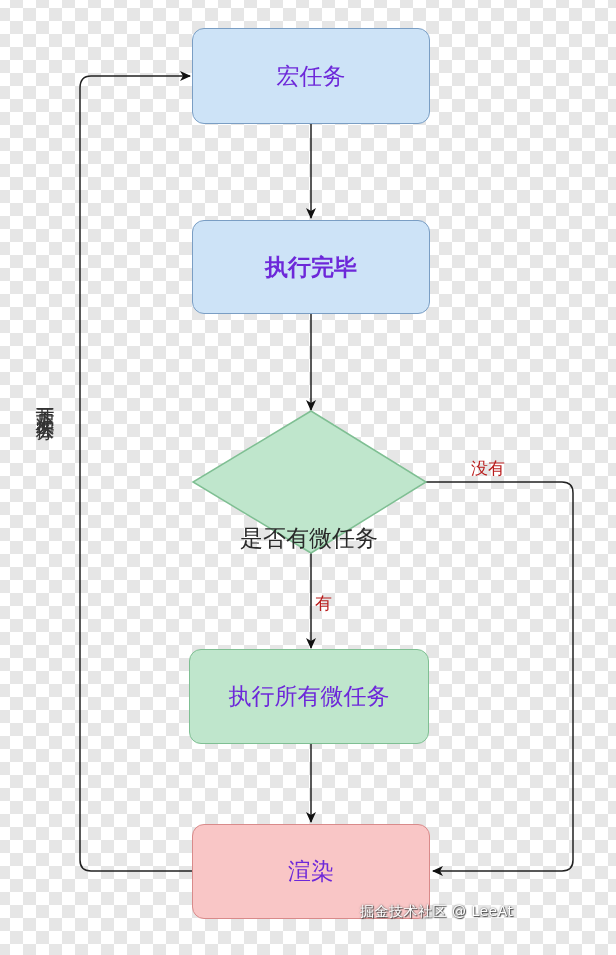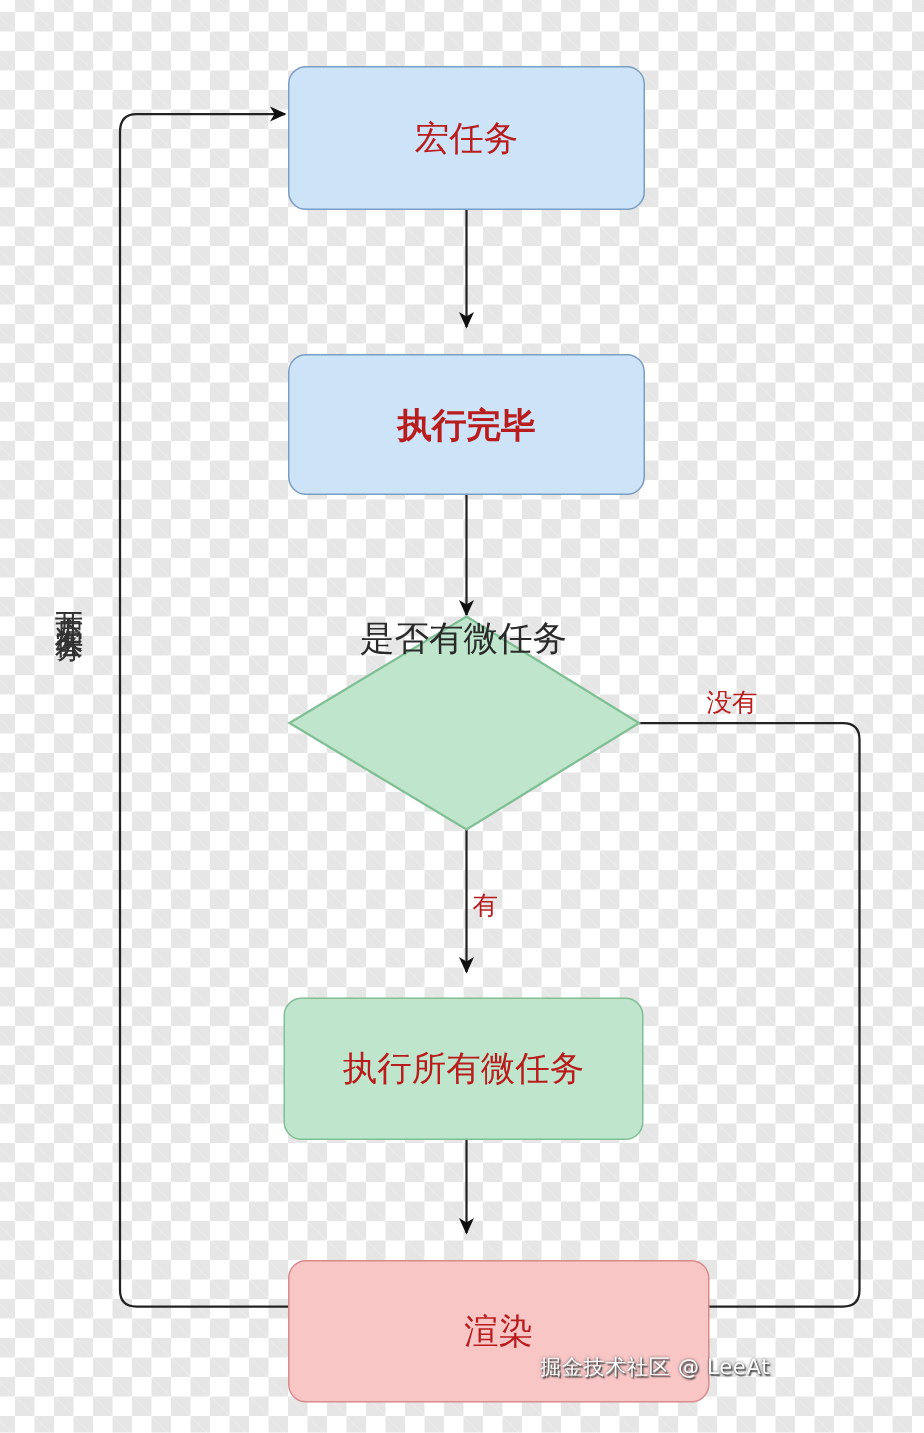--- a/index.html
+++ b/index.html
@@ -9,35 +9,35 @@
     background-color: #ffffff;
     background-image:
       linear-gradient(45deg, #e6e6e6 25%, transparent 25%, transparent 75%, #e6e6e6 75%),
       linear-gradient(45deg, #e6e6e6 25%, transparent 25%, transparent 75%, #e6e6e6 75%);
     background-size: 26px 26px;
     background-position: -3px -5px, 10px 8px;
   }
   .node {
     position: absolute; box-sizing: border-box;
     display: flex; align-items: center; justify-content: center;
-    border-radius: 12px; font-size: 23px; color: #b91c1c; margin-top: 16px;
+    border-radius: 12px; font-size: 23px; color: #6d28d9;
   }
   .blue { background: #cde3f7; border: 1.5px solid #7a9ec4; }
   .green { background: #bfe6cc; border: 1.5px solid #7fbf93; }
   .red { background: #f9c6c6; border: 1.5px solid #d98a8a; }
   svg.edges { position: absolute; left: 0; top: 0; }
   .label { position: absolute; font-size: 17px; color: #b91c1c; }
   .vlabel {
     position: absolute; left: 36px; top: 393px; width: 22px;
     font-size: 19px; color: #333; line-height: 25px; text-align: center;
     writing-mode: vertical-rl; letter-spacing: 2px;
   }
   .diamond-text {
     position: absolute; left: 192px; top: 410px; width: 234px; height: 144px;
-    display: flex; align-items: flex-start; justify-content: center;
+    display: flex; align-items: flex-end; justify-content: center;
     font-size: 23px; color: #2a2a2a;
   }
   .watermark {
     position: absolute; left: 360px; top: 903px; font-size: 14px;
     color: #fff; text-shadow: 0 0 2px #555, 1px 1px 1px #444; letter-spacing: 0.5px;
   }
 </style>
 </head>
 <body>
 
@@ -72,21 +72,21 @@
 </div>
 
 <div class="diamond-text">
   <span>是否有微任务</span>
 </div>
 
 <div class="node green" style="left:189px;top:649px;width:240px;height:95px;">
   <span>执行所有微任务</span>
 </div>
 
-<div class="node red" style="left:192px;top:824px;width:281px;height:95px;">
+<div class="node red" style="left:192px;top:824px;width:238px;height:95px;">
   <span>渲染</span>
 </div>
 
 <div class="label" style="left:471px;top:457px;">没有</div>
 <div class="label" style="left:315px;top:592px;">有</div>
 <div class="vlabel">开启下一次宏任务</div>
 
 <div class="watermark">掘金技术社区 @ LeeAt</div>
 
 </body></html>

